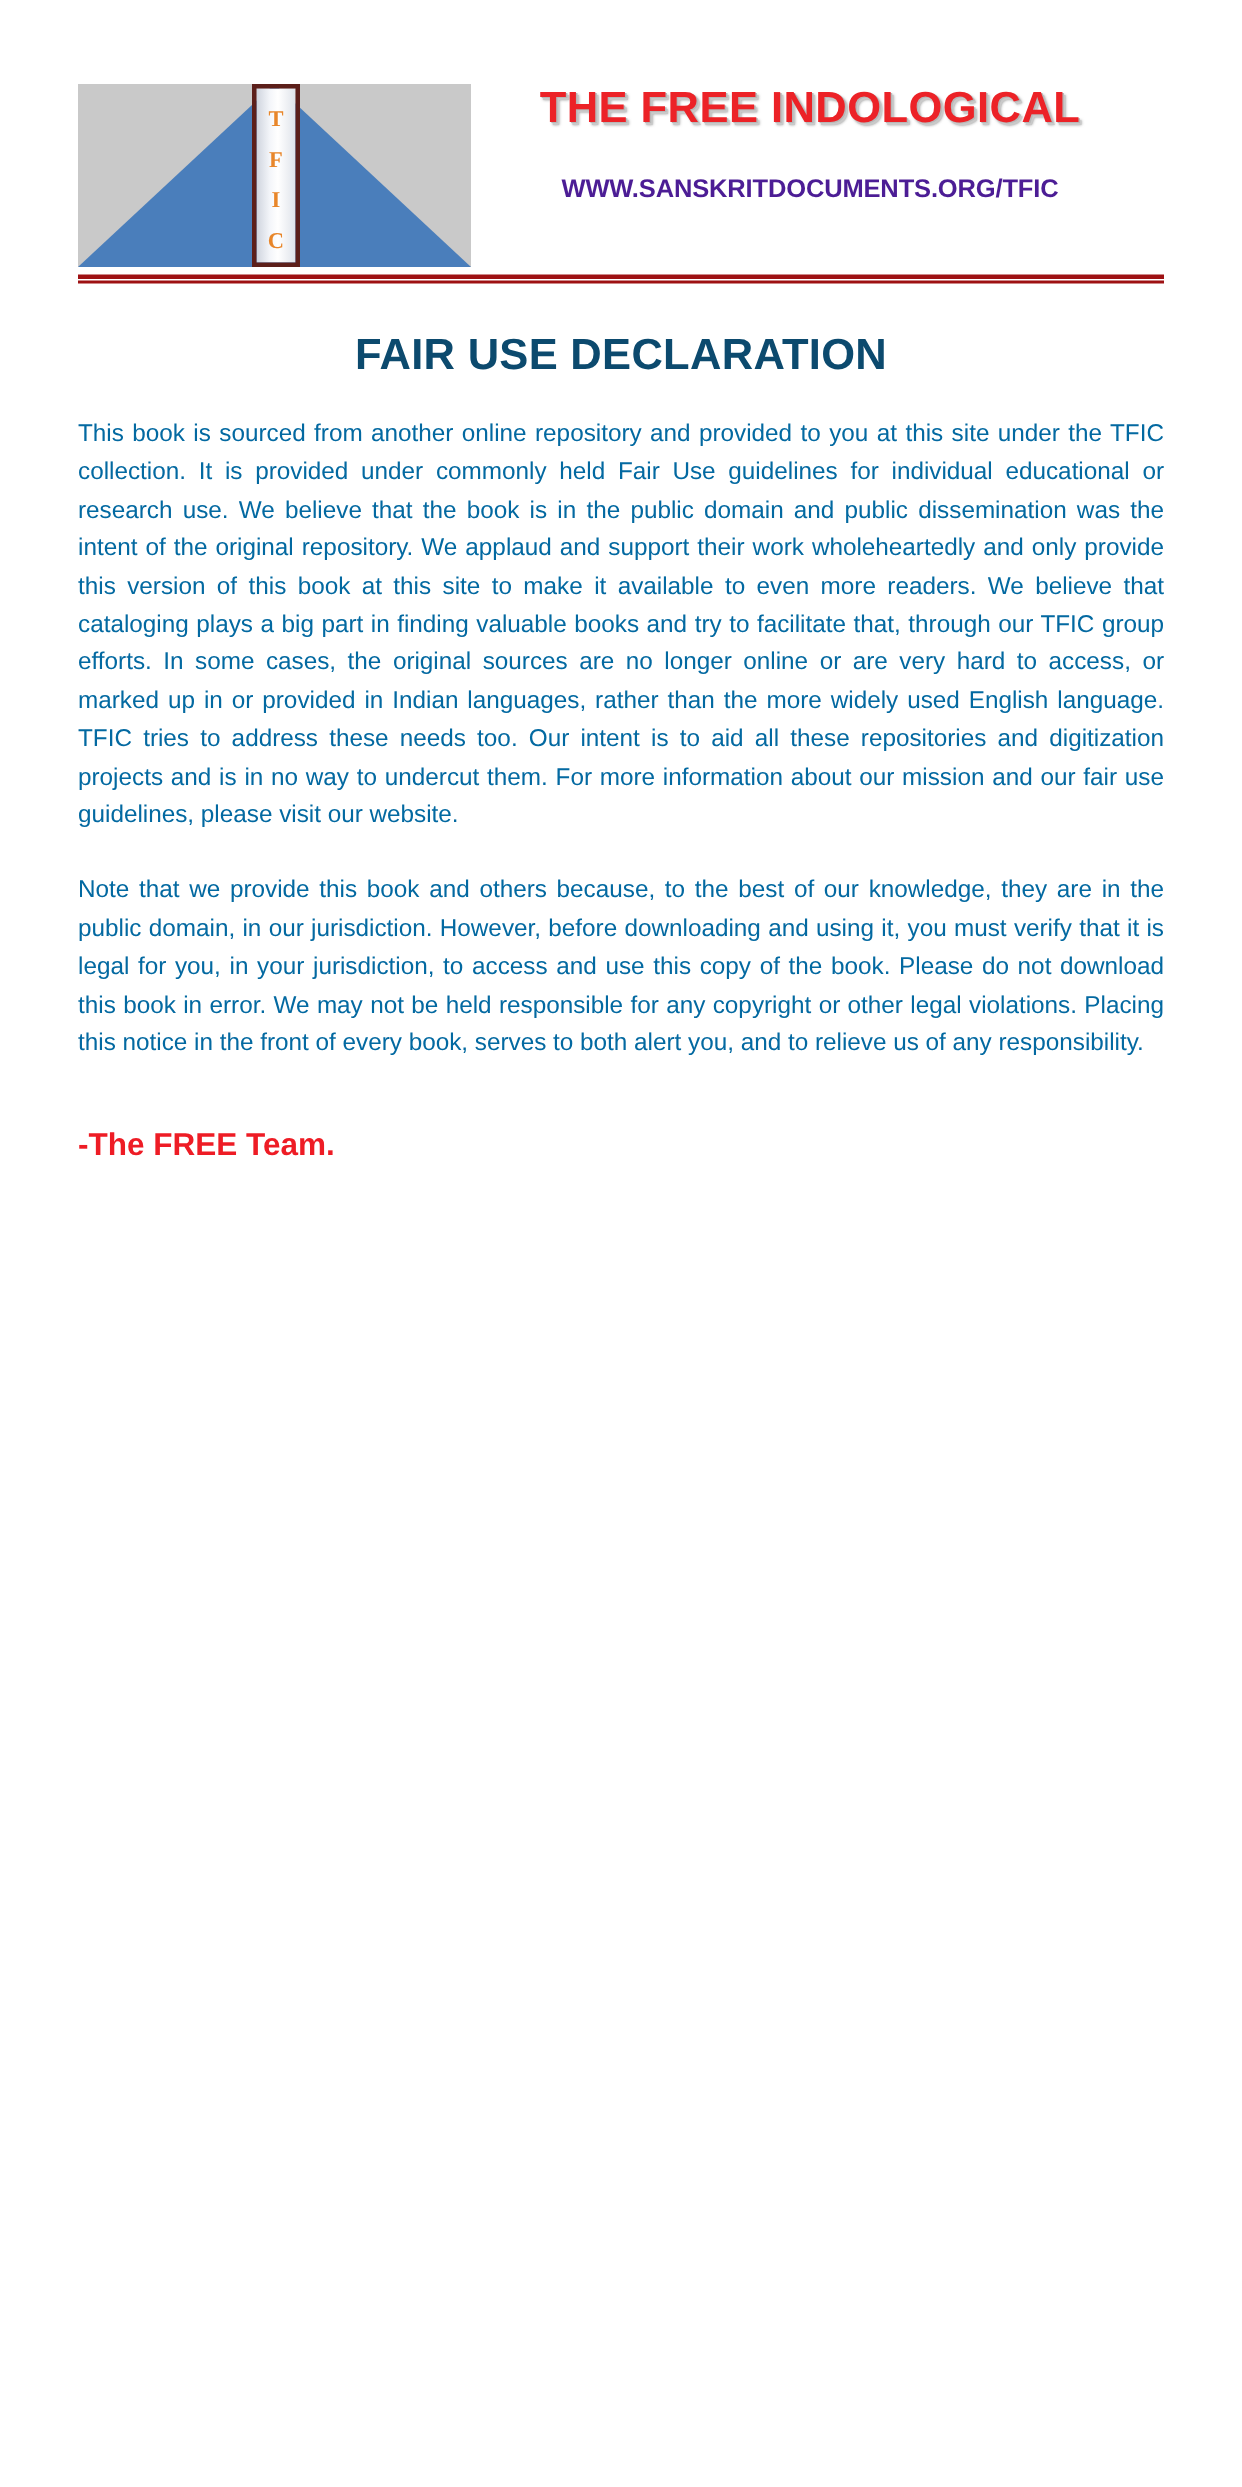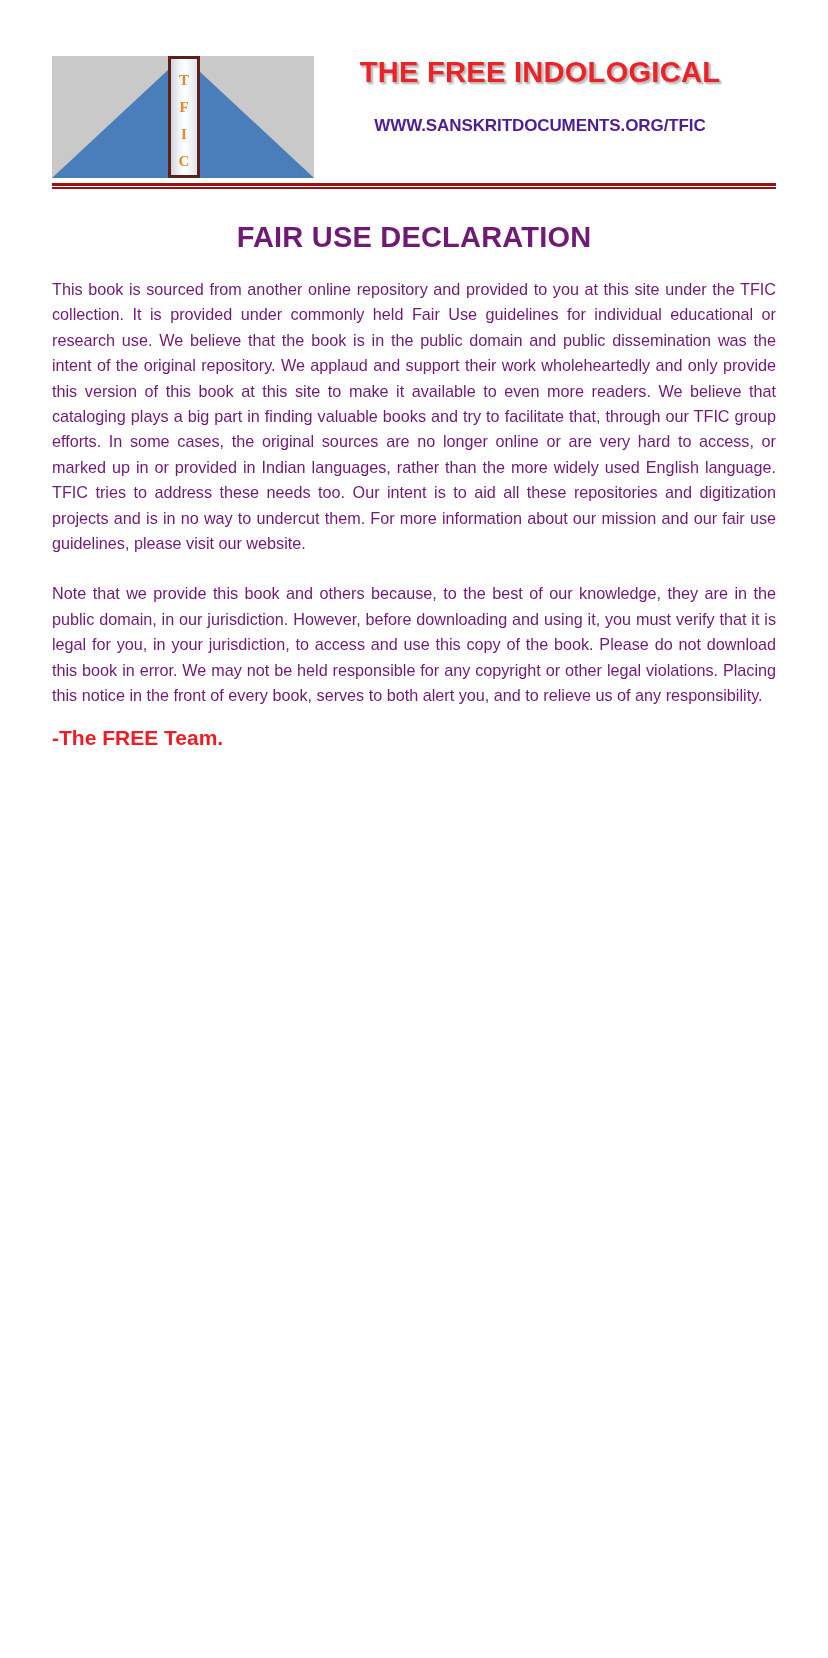--- a/index.html
+++ b/index.html
@@ -136,41 +136,41 @@
   .doc-title {
     position: absolute;
     left: 0;
     top: 220px;
     width: 828px;
     text-align: center;
     font-family: "Liberation Sans", sans-serif;
     font-weight: bold;
     font-size: 29px;
     line-height: 34px;
-    color: #701a75;
+    color: #0c4a6e;
     letter-spacing: 0.2px;
   }
 
   
   .body-block {
     position: absolute;
     left: 52px;
     top: 277px;
     width: 724px;
   }
   .para {
     text-align: justify;
     font-family: "Liberation Sans", sans-serif;
     font-size: 16.2px;
     line-height: 25.4px;
-    color: #701a75;
+    color: #0369a1;
     margin: 0 0 25px 0;
   }
   .para.last-normal {
-    margin-bottom: 16px;
+    margin-bottom: 42px;
   }
   .para.bold {
     font-weight: bold;
     text-align: justify;
     margin-bottom: 23px;
   }
   .signature {
     font-family: "Liberation Sans", sans-serif;
     font-weight: bold;
     font-size: 21px;

